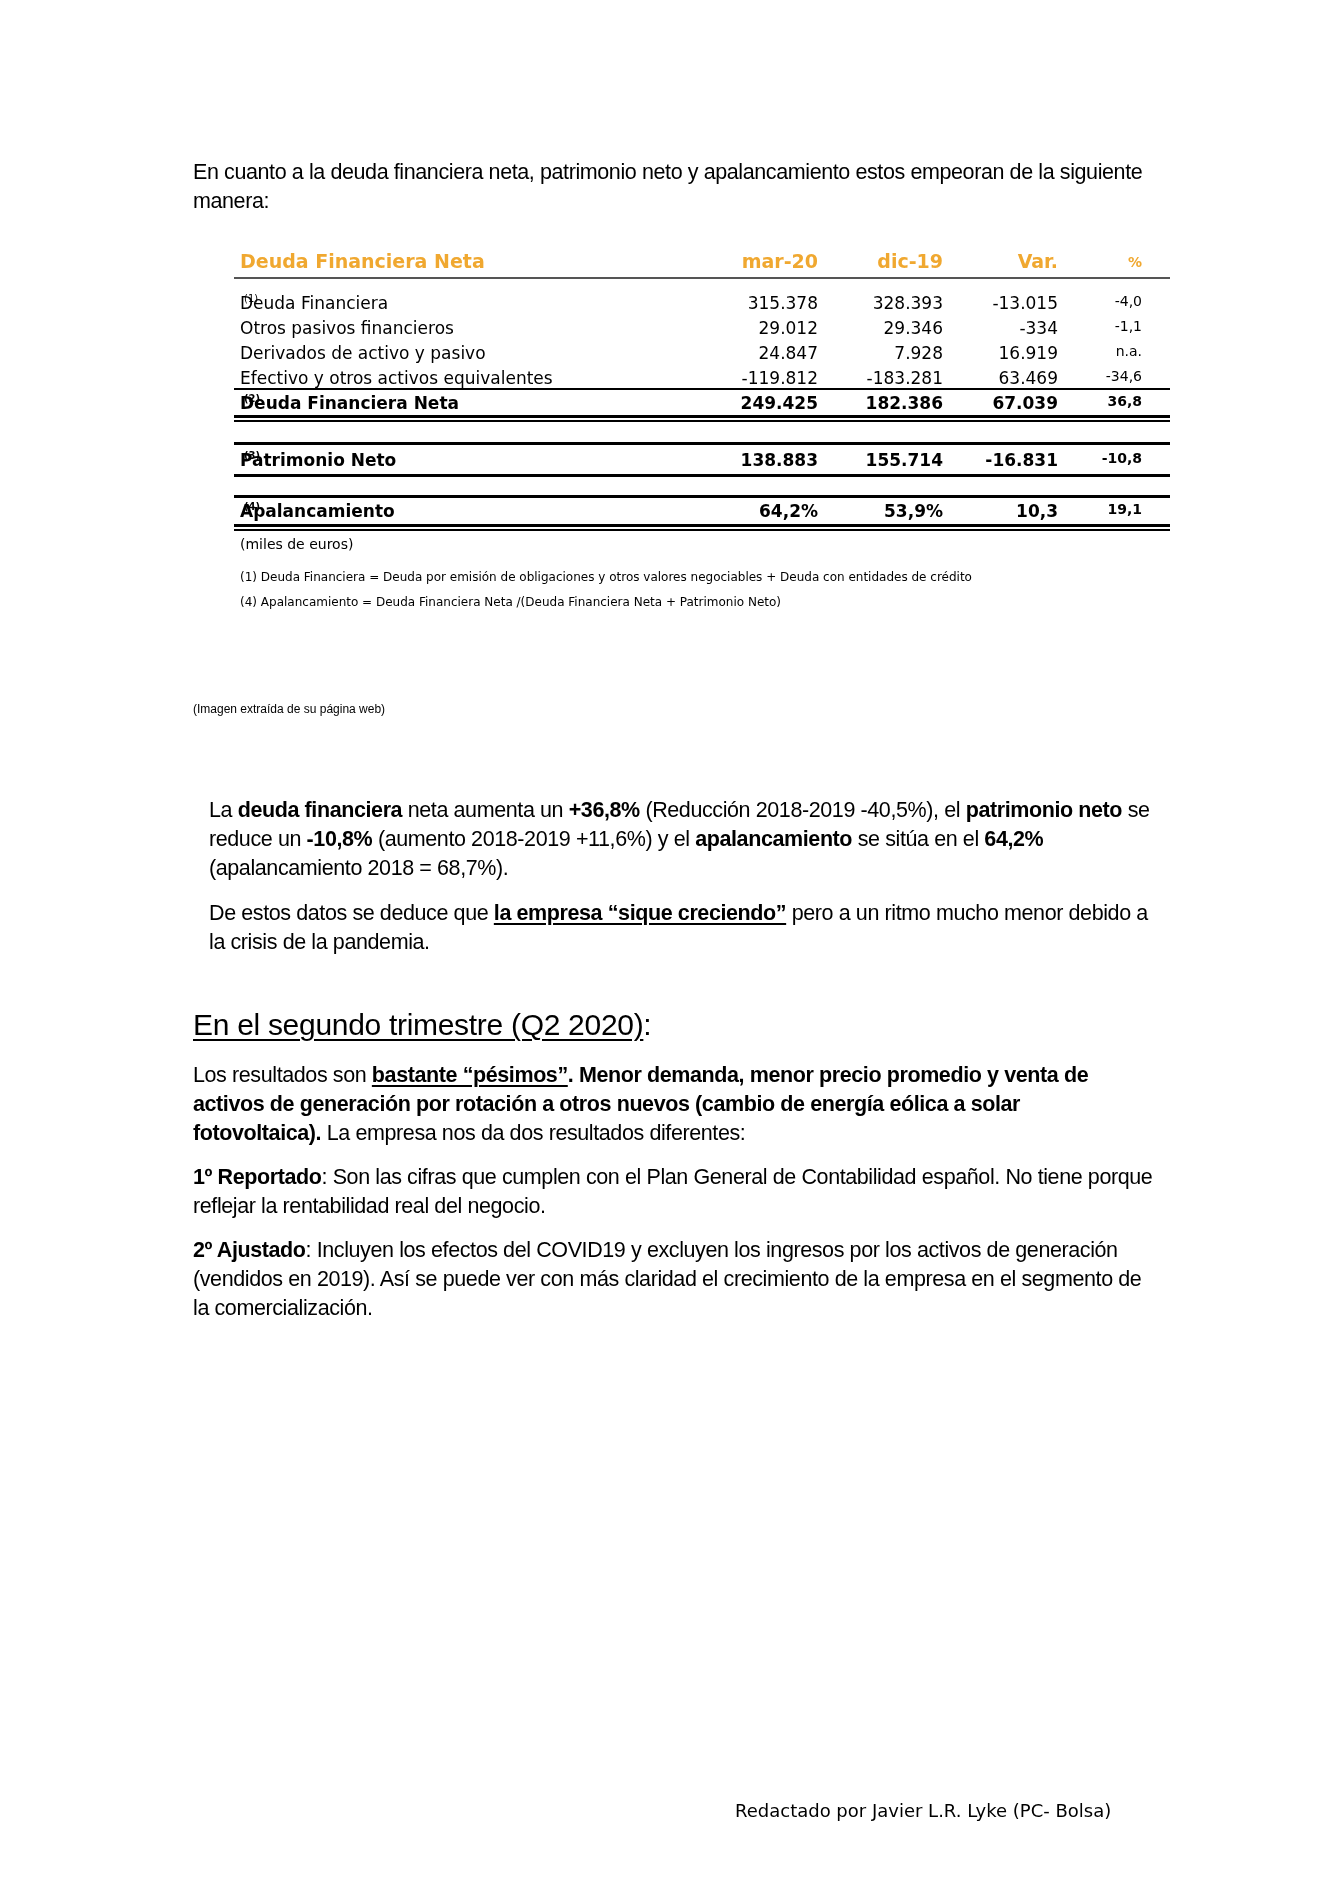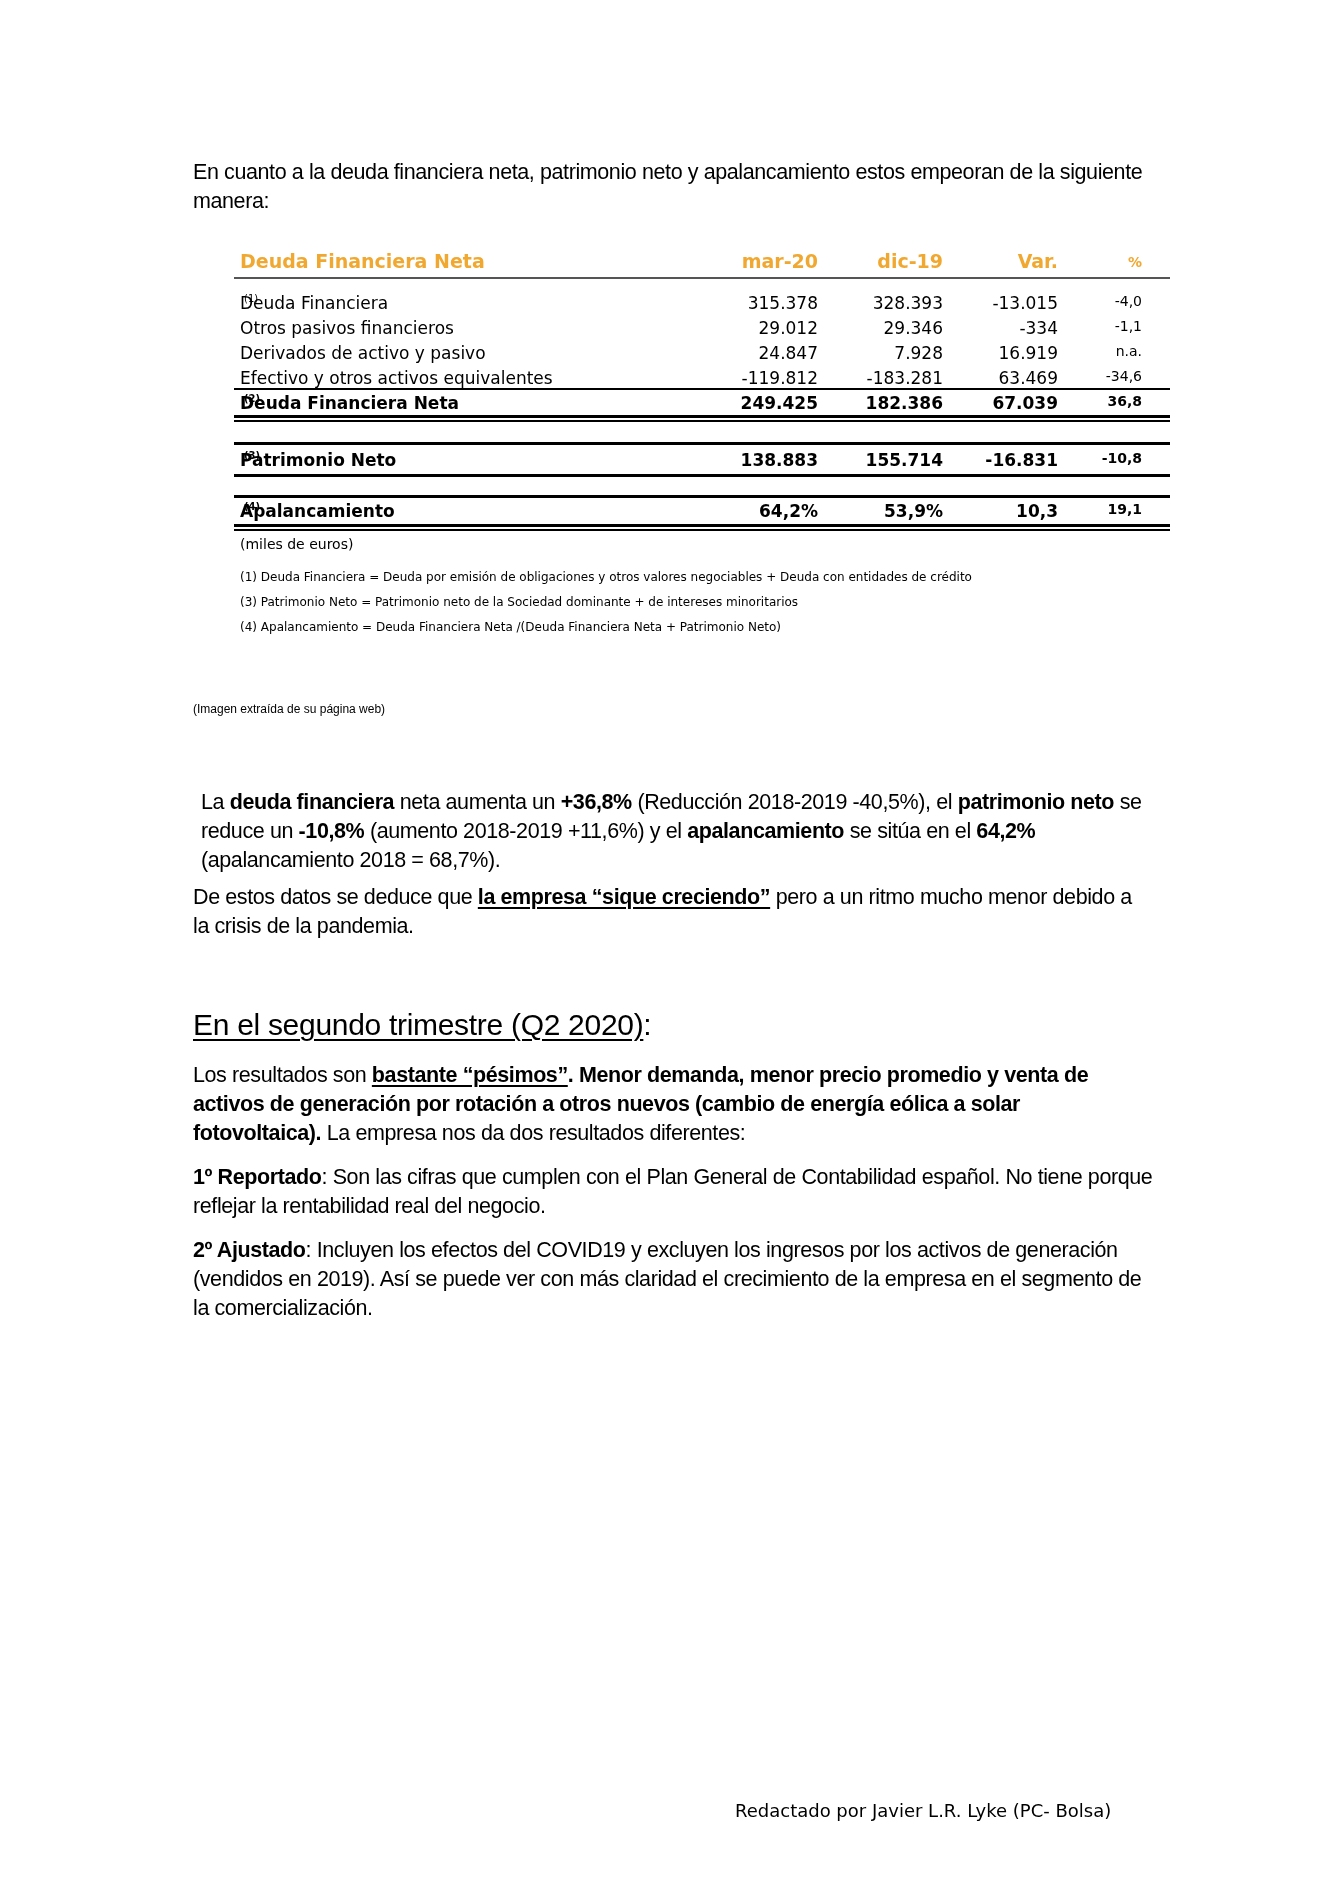--- a/index.html
+++ b/index.html
@@ -124,30 +124,29 @@
       <span class="c-v">10,3</span>
       <span class="c-p">19,1</span>
     </div>
     <div class="hline" style="top:274px;height:3px"></div>
     <div class="hline" style="top:279px;height:2px"></div>
 
     <div class="units" style="top:286px">(miles de euros)</div>
 
     <div class="notes" style="top:315px">
       <span class="note">(1) Deuda Financiera = Deuda por emisión de obligaciones y otros valores negociables + Deuda con entidades de crédito</span>
-      <span class="note">(3) Patrimonio Neto = Patrimonio neto de la Sociedad dominante + de intereses minoritarios</span>
       <span class="note">(4) Apalancamiento = Deuda Financiera Neta /(Deuda Financiera Neta + Patrimonio Neto)</span>
     </div>
   </div>
 
   <div class="source arial">(Imagen extraída de su página web)</div>
 
-  <p class="para p1 arial" style="margin:8px"><span>La </span><b>deuda financiera</b><span> neta aumenta un </span><b>+36,8%</b><span> (Reducción 2018-2019 -40,5%), el </span><b>patrimonio neto</b><span> se reduce un </span><b>-10,8%</b><span> (aumento 2018-2019 +11,6%) y el </span><b>apalancamiento</b><span> se sitúa en el </span><b>64,2%</b><span> (apalancamiento 2018 = 68,7%).</span></p>
+  <p class="para p1 arial" style="margin:16px"><span>La </span><b>deuda financiera</b><span> neta aumenta un </span><b>+36,8%</b><span> (Reducción 2018-2019 -40,5%), el </span><b>patrimonio neto</b><span> se reduce un </span><b>-10,8%</b><span> (aumento 2018-2019 +11,6%) y el </span><b>apalancamiento</b><span> se sitúa en el </span><b>64,2%</b><span> (apalancamiento 2018 = 68,7%).</span></p>
 
-  <p class="para p2 arial" style="margin:0"><span>De estos datos se deduce que </span><b class="ul">la empresa “sique creciendo”</b><span> pero a un ritmo mucho menor debido a la crisis de la pandemia.</span></p>
+  <p class="para p2 arial" style="margin:16px"><span>De estos datos se deduce que </span><b class="ul">la empresa “sique creciendo”</b><span> pero a un ritmo mucho menor debido a la crisis de la pandemia.</span></p>
 
   <h2 class="h2 arial" style="margin:0"><span class="u">En el segundo trimestre (Q2 2020)</span><span>:</span></h2>
 
   <p class="para p3 arial" style="margin:0"><span>Los resultados son </span><b class="ul">bastante “pésimos”</b><b>. Menor demanda, menor precio promedio y venta de activos de generación por rotación a otros nuevos (cambio de energía eólica a solar fotovoltaica).</b><span> La empresa nos da dos resultados diferentes:</span></p>
 
   <p class="para p4 arial" style="margin:0"><b>1º Reportado</b><span>: Son las cifras que cumplen con el Plan General de Contabilidad español. No tiene porque reflejar la rentabilidad real del negocio.</span></p>
 
   <p class="para p5 arial" style="margin:0"><b>2º Ajustado</b><span>: Incluyen los efectos del COVID19 y excluyen los ingresos por los activos de generación (vendidos en 2019). Así se puede ver con más claridad el crecimiento de la empresa en el segmento de la comercialización.</span></p>
 
   <div class="footer">Redactado por Javier L.R. Lyke (PC- Bolsa)</div>

